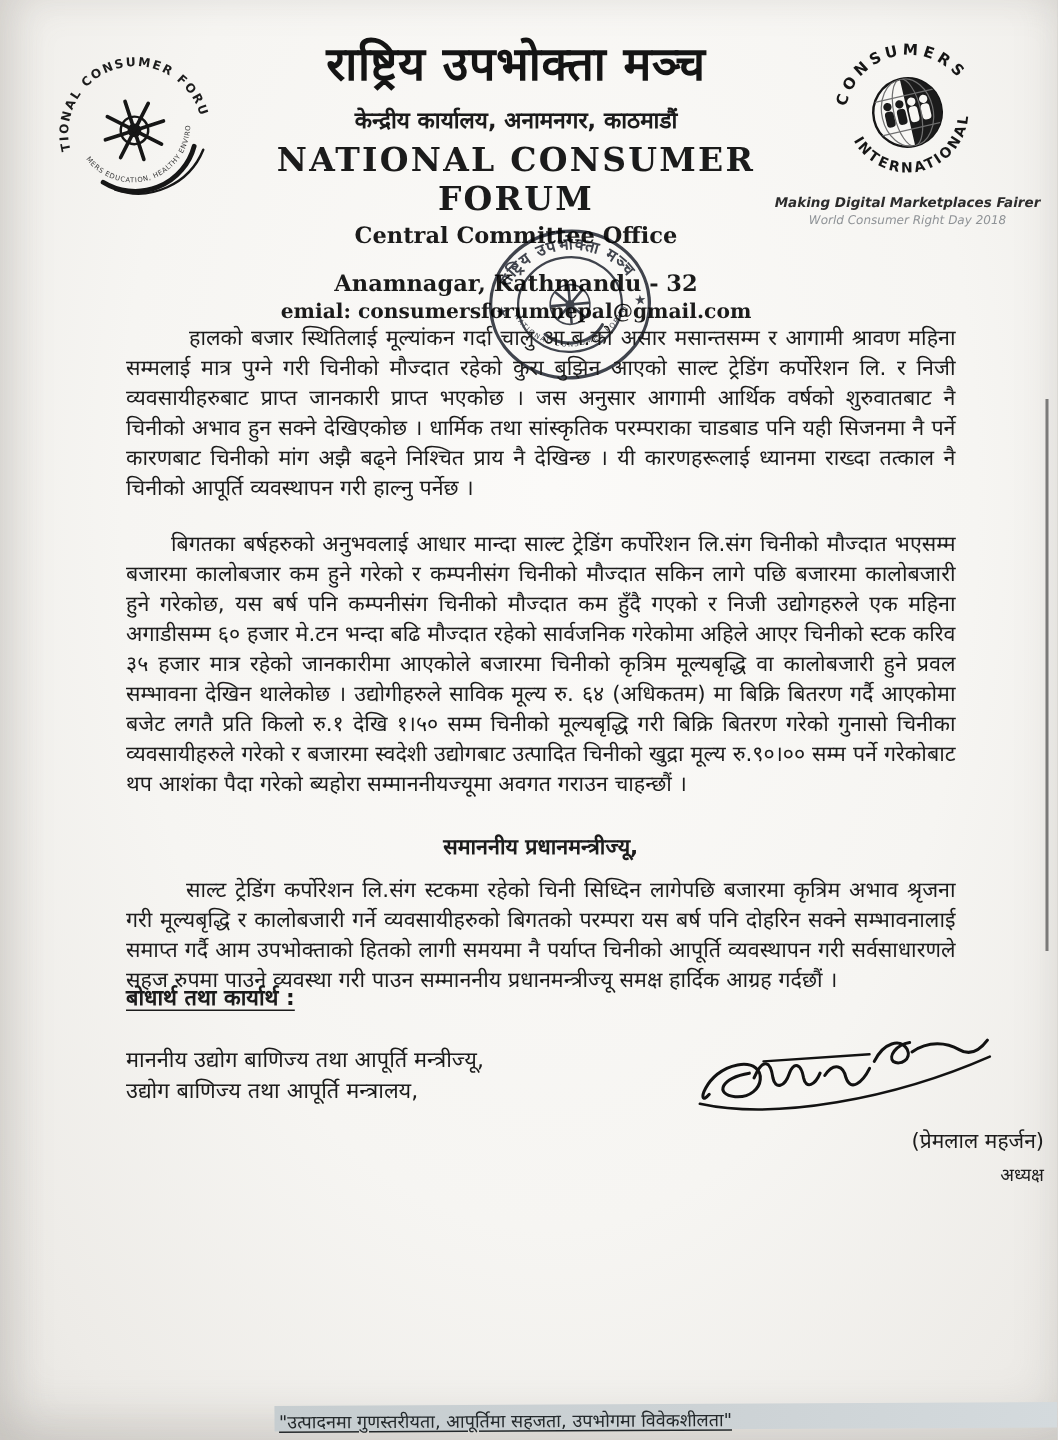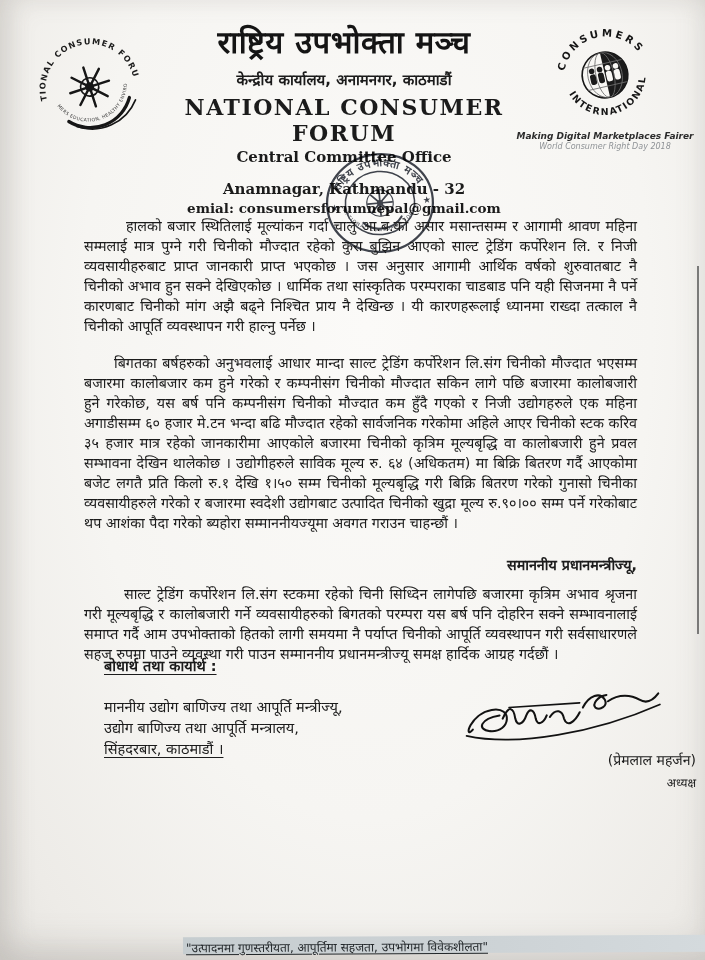--- a/index.html
+++ b/index.html
@@ -27,24 +27,24 @@
   .tagline1  { font-size:9px; font-weight:bold; font-style:italic; color:#2c2c2c; margin-top:3px; }
   .tagline2  { font-size:8px; font-style:italic; color:#8e9296; margin-top:1px; }
   
   .stamp { position:absolute; left:298px; top:146px; width:164px; height:114px;
            opacity:.88; mix-blend-mode:multiply; transform:rotate(-5deg); }
   
   .letter-body { position:absolute; left:84px; top:216px; width:553px;
                  font-size:14.3px; line-height:20px; text-align:justify; color:#1c1c1c; }
   .para { text-indent:42px; }
   .para.p2 { margin-top:17px; text-indent:30px; }
-  .salutation { margin-top:22px; font-weight:bold; text-align:right; }
+  .salutation { margin-top:22px; font-weight:bold; text-align:center; }
   .para.p3 { margin-top:9px; text-indent:40px; }
   
-  .cc { position:absolute; left:84px; top:656px; font-size:14.5px; line-height:21px;margin-left:20px; }
+  .cc { position:absolute; left:84px; top:656px; font-size:14.5px; line-height:21px; }
   .cc-heading { font-weight:bold; text-decoration:underline; text-underline-offset:3px; }
   .cc-lines { margin-top:20px; }
   .cc-line.u { text-decoration:underline; text-underline-offset:3px; }
   
   .sig-block { position:absolute; left:420px; top:684px; width:276px; text-align:right; }
   .sig-svg { width:264px; height:66px; }
   .sig-name { font-size:14px; margin-top:-4px; }
   .sig-title { font-size:12px; margin-top:5px; }
   
   .footer-strip { position:absolute; left:183px; top:936px; width:522px; height:17px;
@@ -190,21 +190,20 @@
     <p class="para p2">बिगतका बर्षहरुको अनुभवलाई आधार मान्दा साल्ट ट्रेडिंग कर्पोरेशन लि.संग चिनीको मौज्दात भएसम्म बजारमा कालोबजार कम हुने गरेको र कम्पनीसंग चिनीको मौज्दात सकिन लागे पछि बजारमा कालोबजारी हुने गरेकोछ, यस बर्ष पनि कम्पनीसंग चिनीको मौज्दात कम हुँदै गएको र निजी उद्योगहरुले एक महिना अगाडीसम्म ६० हजार मे.टन भन्दा बढि मौज्दात रहेको सार्वजनिक गरेकोमा अहिले आएर चिनीको स्टक करिव ३५ हजार मात्र रहेको जानकारीमा आएकोले बजारमा चिनीको कृत्रिम मूल्यबृद्धि वा कालोबजारी हुने प्रवल सम्भावना देखिन थालेकोछ । उद्योगीहरुले साविक मूल्य रु. ६४ (अधिकतम) मा बिक्रि बितरण गर्दै आएकोमा बजेट लगतै प्रति किलो रु.१ देखि १।५० सम्म चिनीको मूल्यबृद्धि गरी बिक्रि बितरण गरेको गुनासो चिनीका व्यवसायीहरुले गरेको र बजारमा स्वदेशी उद्योगबाट उत्पादित चिनीको खुद्रा मूल्य रु.९०।०० सम्म पर्ने गरेकोबाट थप आशंका पैदा गरेको ब्यहोरा सम्माननीयज्यूमा अवगत गराउन चाहन्छौं ।</p>
     <div class="salutation">समाननीय प्रधानमन्त्रीज्यू,</div>
     <p class="para p3">साल्ट ट्रेडिंग कर्पोरेशन लि.संग स्टकमा रहेको चिनी सिध्दिन लागेपछि बजारमा कृत्रिम अभाव श्रृजना गरी मूल्यबृद्धि र कालोबजारी गर्ने व्यवसायीहरुको बिगतको परम्परा यस बर्ष पनि दोहरिन सक्ने सम्भावनालाई समाप्त गर्दै आम उपभोक्ताको हितको लागी समयमा नै पर्याप्त चिनीको आपूर्ति व्यवस्थापन गरी सर्वसाधारणले सहज रुपमा पाउने व्यवस्था गरी पाउन सम्माननीय प्रधानमन्त्रीज्यू समक्ष हार्दिक आग्रह गर्दछौं ।</p>
   </div>
 
   <div class="cc">
     <div class="cc-heading">बोधार्थ तथा कार्यार्थ :</div>
     <div class="cc-lines">
       <div class="cc-line">माननीय उद्योग बाणिज्य तथा आपूर्ति मन्त्रीज्यू,</div>
       <div class="cc-line">उद्योग बाणिज्य तथा आपूर्ति मन्त्रालय,</div>
-      <div class="cc-line u">सिंहदरबार, काठमाडौं ।</div>
     </div>
   </div>
 
   <div class="sig-block">
     <svg class="sig-svg" viewBox="0 0 260 84">
       <g fill="none" stroke="#121212" stroke-width="2.6" stroke-linecap="round" stroke-linejoin="round">
         <path d="M14 58 C2 72 10 38 38 33 C66 28 62 62 36 60 C18 58 24 44 48 40"></path>
         <path d="M52 44 C60 26 66 30 68 44 C70 54 78 52 82 40 C86 30 92 32 94 44 C96 54 104 50 108 40"></path>
         <path d="M112 42 C120 30 128 34 130 44 C134 56 144 48 150 36"></path>
         <path d="M60 30 L150 24" stroke-width="2"></path>

